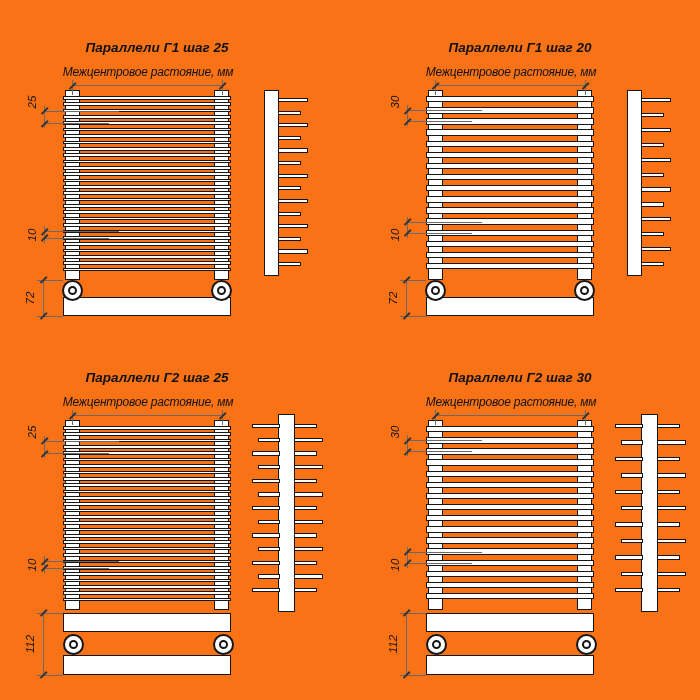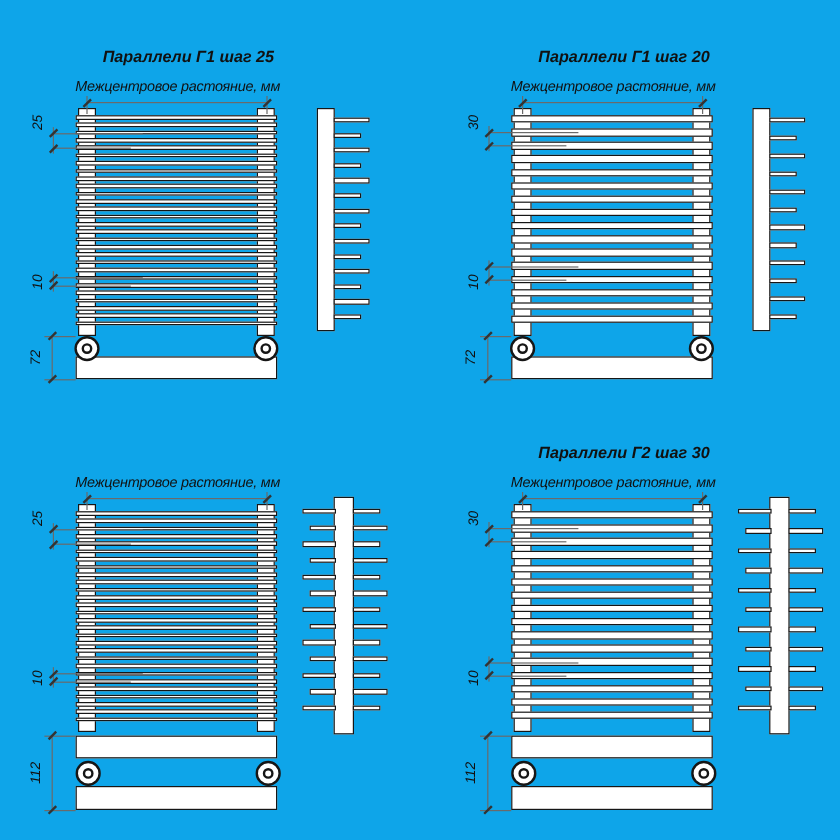--- a/index.html
+++ b/index.html
@@ -1,16 +1,16 @@
 <!DOCTYPE html>
 <html><head>
 <meta charset="utf-8">
 <style>
   html,body{margin:0;padding:0;background:#fff;}
-  #canvas{position:relative;width:700px;height:700px;background:#0ea5e9;overflow:hidden;
+  #canvas{position:relative;width:700px;height:700px;background:#f97316;overflow:hidden;
           font-family:"Liberation Sans",sans-serif;}
   .quad{position:absolute;width:350px;height:345px;}
   .quad[data-quad="0"]{left:6px;top:6px;}
   .quad[data-quad="1"]{left:369px;top:6px;}
   .quad[data-quad="2"]{left:6px;top:336px;}
   .quad[data-quad="3"]{left:369px;top:336px;}
   .geom{position:absolute;inset:0;}
   .title{position:absolute;left:62px;top:34px;width:178px;text-align:center;
          font-size:13.5px;font-weight:700;font-style:italic;color:#111;white-space:nowrap;}
   .subtitle{position:absolute;left:52px;top:59px;width:180px;text-align:center;
@@ -260,20 +260,21 @@
         <div class="thin" style="left: 38px; top: 231.707px; width: 65px; height: 1px;"></div>
         <div class="thin" style="left: 38px; top: 220.35px; width: 1px; height: 16.3571px;"></div>
         <div class="tick" style="left: 34px; top: 224.6px;"></div>
         <div class="tick" style="left: 34px; top: 230.957px;"></div>
         <div class="thin" style="left: 66px; top: 79px; width: 150px; height: 1px;"></div>
         <div class="thin" style="left: 66px; top: 74px; width: 1px; height: 15px;"></div>
         <div class="thin" style="left: 216px; top: 74px; width: 1px; height: 15px;"></div>
         <div class="tick" style="left: 62px; top: 78.75px;"></div>
         <div class="tick" style="left: 212px; top: 78.75px;"></div>
       </div>
+    <div class="title">Параллели Г2 шаг 25</div>
     <div class="subtitle">Межцентровое растояние, мм</div>
     <div class="dimtext dim-step">25</div>
     <div class="dimtext dim-gap">10</div>
     <div class="dimtext dim-depth">112</div>
   </div>
 
   <div class="quad g2" data-quad="3">
     <div class="geom">
         <div class="box" style="left: 59px; top: 84px; width: 15px; height: 190px;"></div>
         <div class="box" style="left: 208px; top: 84px; width: 15px; height: 190px;"></div>

